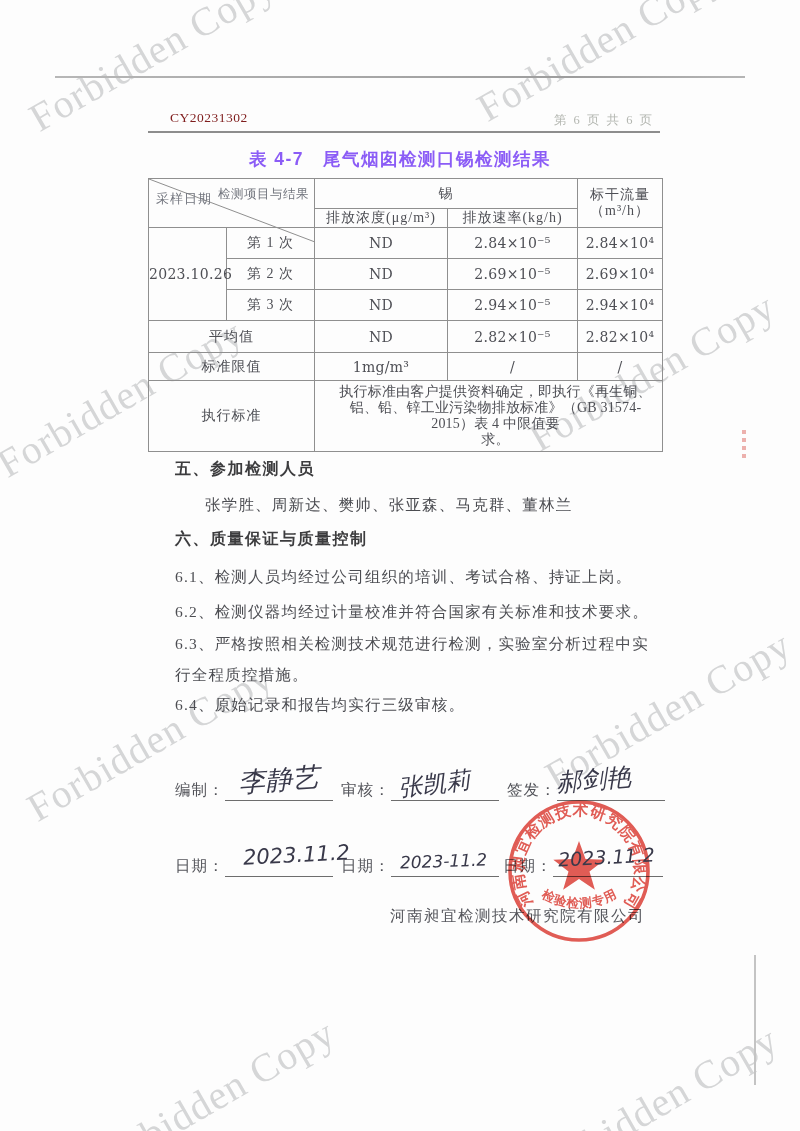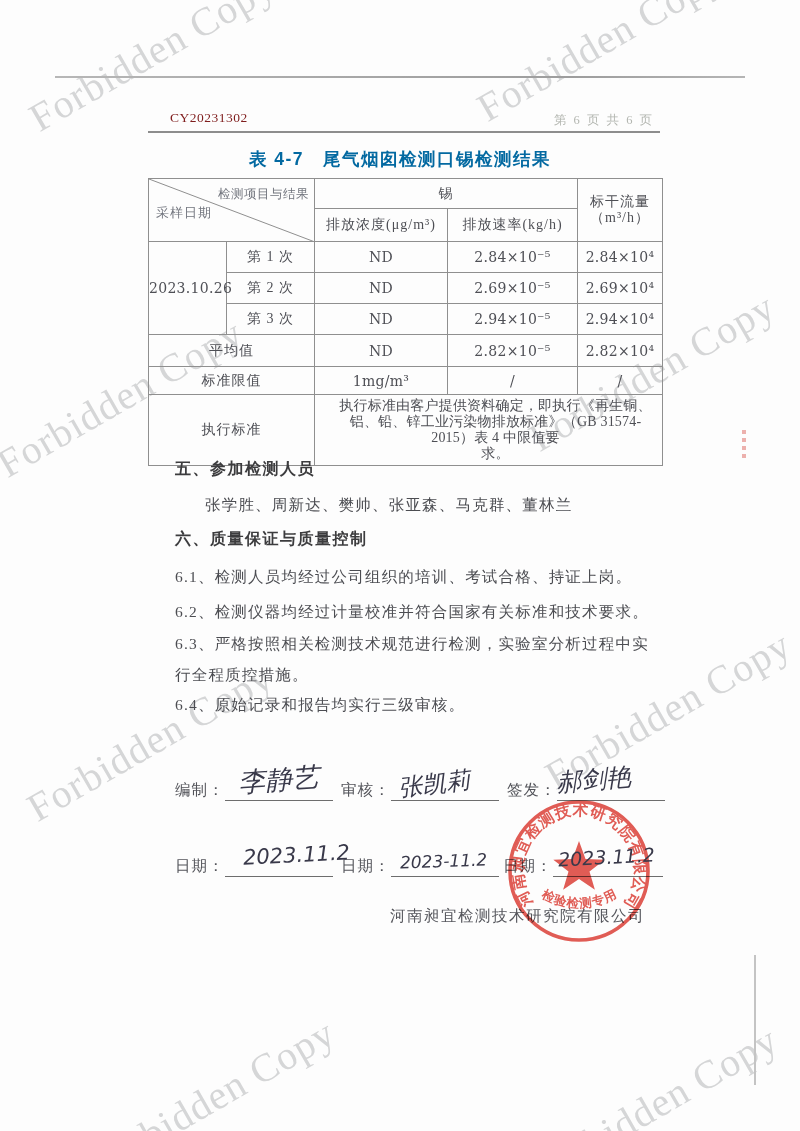--- a/index.html
+++ b/index.html
@@ -51,21 +51,21 @@
     font-size: 12.5px; color: #b3b6b0; letter-spacing: 2px; z-index: 3;
   }
   .hdr-rule {
     position: absolute; left: 148px; top: 131px;
     width: 512px; height: 2px; background: #8d8d8d; z-index: 3;
   }
   
   .doc-title {
     position: absolute; left: 0; top: 147px; width: 800px;
     text-align: center; font-size: 17.5px; font-weight: bold;
-    color: #0369a1; letter-spacing: 1.5px; z-index: 3;
+    color: #8b5cf6; letter-spacing: 1.5px; z-index: 3;
     font-family: "Liberation Sans", sans-serif;
   }
   
   table.rpt {
     position: absolute; left: 148px; top: 178px;
     border-collapse: collapse; table-layout: fixed;
     width: 514px; z-index: 3;
   }
   table.rpt td {
     border: 1px solid #8f8f8f;
@@ -153,21 +153,21 @@
         </svg>
         <span class="diag-top">检测项目与结果</span>
         <span class="diag-bottom">采样日期</span>
       </td>
       <td class="hcell" colspan="2">锡</td>
       <td class="hcell flow-head" rowspan="2">
         <span>标干流量</span>
         <span>（m³/h）</span>
       </td>
     </tr>
-    <tr style="height:33px">
+    <tr style="height:19px">
       <td class="hcell">排放浓度(μg/m³)</td>
       <td class="hcell">排放速率(kg/h)</td>
     </tr>
     <tr style="height:31px">
       <td rowspan="3" class="val">2023.10.26</td>
       <td class="hcell">第 1 次</td>
       <td class="val">ND</td>
       <td class="val">2.84×10⁻⁵</td>
       <td class="val">2.84×10⁴</td>
     </tr>

